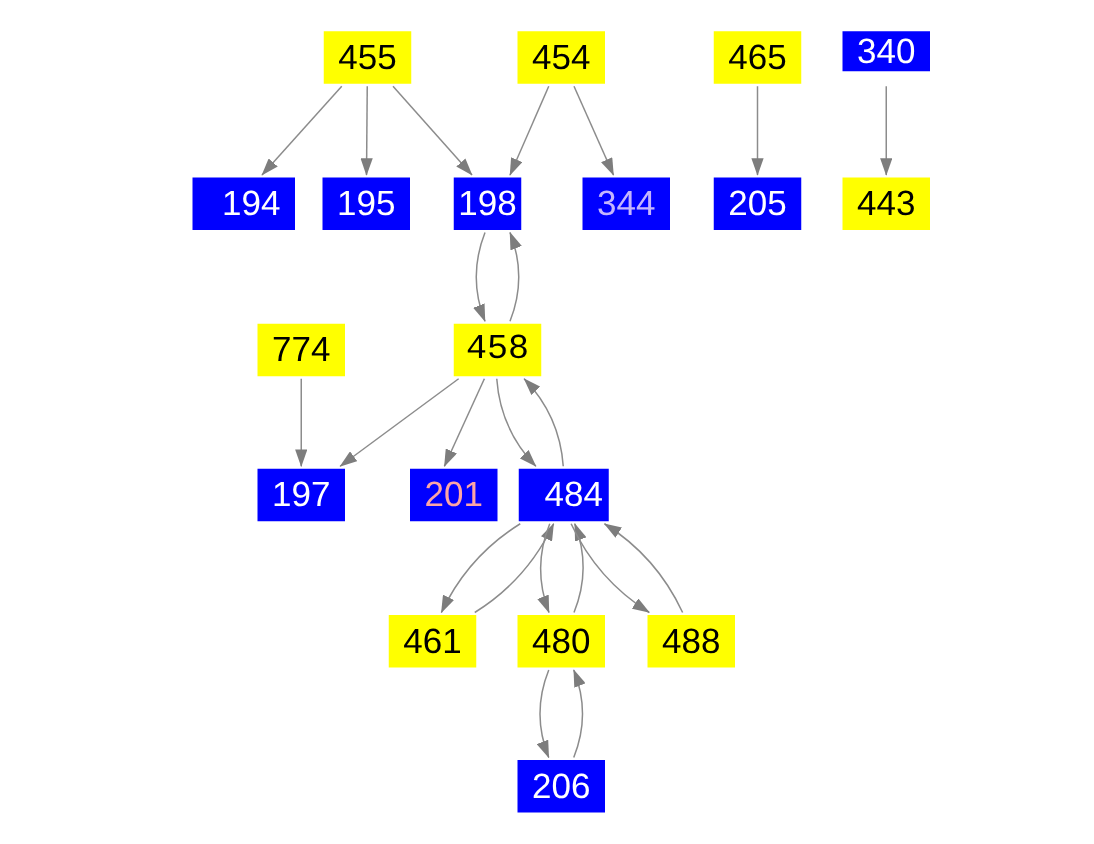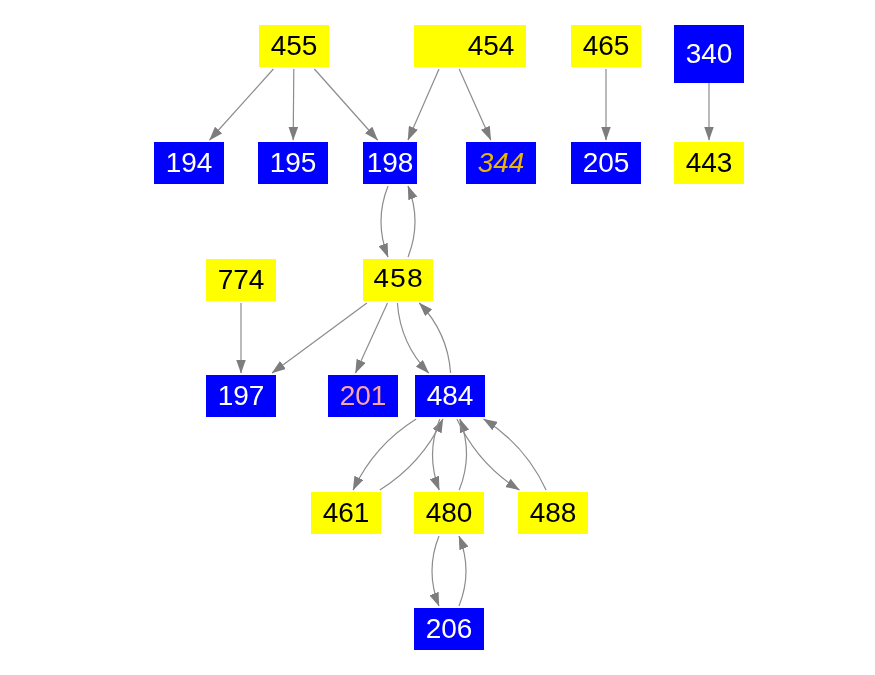--- a/index.html
+++ b/index.html
@@ -64,32 +64,32 @@
         <path d="M427.8,419 Q413.5,454.4 427.2,490" class="edge-path" stroke="#8c8c8c" stroke-width="1.2" marker-end="url(#arrow)"></path>
         <path d="M447.2,490 Q461.5,454.6 447.8,419" class="edge-path" stroke="#8c8c8c" stroke-width="1.2" marker-end="url(#arrow)"></path>
         <path d="M444.9,419 Q465.7,463.8 507.4,490" class="edge-path" stroke="#8c8c8c" stroke-width="1.2" marker-end="url(#arrow)"></path>
         <path d="M534.1,490 Q513.3,445.2 471.6,419" class="edge-path" stroke="#8c8c8c" stroke-width="1.2" marker-end="url(#arrow)"></path>
         <path d="M427,536 Q413,571 427,606" class="edge-path" stroke="#8c8c8c" stroke-width="1.2" marker-end="url(#arrow)"></path>
         <path d="M447,606 Q461,571 447,536" class="edge-path" stroke="#8c8c8c" stroke-width="1.2" marker-end="url(#arrow)"></path>
       </g>
   </svg>
   <div id="node-layer">
       <div class="graph-node" style="left: 247px; top: 25px; width: 70px; height: 42px; background: rgb(255, 255, 0); color: rgb(0, 0, 0);">455</div>
-      <div class="graph-node" style="left: 402px; top: 25px; width: 70px; height: 42px; background: rgb(255, 255, 0); color: rgb(0, 0, 0); padding-left: 42px;">454</div>
+      <div class="graph-node" style="left: 402px; top: 25px; width: 70px; height: 42px; background: rgb(255, 255, 0); color: rgb(0, 0, 0);">454</div>
       <div class="graph-node" style="left: 559px; top: 25px; width: 70px; height: 42px; background: rgb(255, 255, 0); color: rgb(0, 0, 0);">465</div>
-      <div class="graph-node" style="left: 662px; top: 25px; width: 70px; height: 58px; background: rgb(0, 0, 255); color: rgb(255, 255, 255);">340</div>
-      <div class="graph-node" style="left: 142px; top: 142px; width: 70px; height: 42px; background: rgb(0, 0, 255); color: rgb(255, 255, 255);">194</div>
+      <div class="graph-node" style="left: 662px; top: 25px; width: 70px; height: 32px; background: rgb(0, 0, 255); color: rgb(255, 255, 255);">340</div>
+      <div class="graph-node" style="left: 142px; top: 142px; width: 70px; height: 42px; background: rgb(0, 0, 255); color: rgb(255, 255, 255); padding-left: 12px;">194</div>
       <div class="graph-node" style="left: 246px; top: 142px; width: 70px; height: 42px; background: rgb(0, 0, 255); color: rgb(255, 255, 255);">195</div>
       <div class="graph-node" style="left: 351px; top: 142px; width: 54px; height: 42px; background: rgb(0, 0, 255); color: rgb(255, 255, 255);">198</div>
-      <div class="graph-node" style="left: 454px; top: 142px; width: 70px; height: 42px; background: rgb(0, 0, 255); color: #eab308; font-style: italic;">344</div>
+      <div class="graph-node" style="left: 454px; top: 142px; width: 70px; height: 42px; background: rgb(0, 0, 255); color: #c4b5fd;">344</div>
       <div class="graph-node" style="left: 559px; top: 142px; width: 70px; height: 42px; background: rgb(0, 0, 255); color: rgb(255, 255, 255);">205</div>
       <div class="graph-node" style="left: 662px; top: 142px; width: 70px; height: 42px; background: rgb(255, 255, 0); color: rgb(0, 0, 0);">443</div>
       <div class="graph-node" style="left: 194px; top: 259px; width: 70px; height: 42px; background: rgb(255, 255, 0); color: rgb(0, 0, 0);">774</div>
       <div class="graph-node" style="left: 351px; top: 259px; width: 70px; height: 42px; background: rgb(255, 255, 0); color: rgb(0, 0, 0); font-family: Liberation Mono, monospace;">458</div>
       <div class="graph-node" style="left: 194px; top: 375px; width: 70px; height: 42px; background: rgb(0, 0, 255); color: rgb(255, 255, 255);">197</div>
       <div class="graph-node" style="left: 316px; top: 375px; width: 70px; height: 42px; background: rgb(0, 0, 255); color: #fca5a5;">201</div>
-      <div class="graph-node" style="left: 403px; top: 375px; width: 70px; height: 42px; background: rgb(0, 0, 255); color: rgb(255, 255, 255);">484</div>
+      <div class="graph-node" style="left: 403px; top: 375px; width: 56px; height: 42px; background: rgb(0, 0, 255); color: rgb(255, 255, 255); padding-left: 16px;">484</div>
       <div class="graph-node" style="left: 299px; top: 492px; width: 70px; height: 42px; background: rgb(255, 255, 0); color: rgb(0, 0, 0);">461</div>
       <div class="graph-node" style="left: 402px; top: 492px; width: 70px; height: 42px; background: rgb(255, 255, 0); color: rgb(0, 0, 0);">480</div>
       <div class="graph-node" style="left: 506px; top: 492px; width: 70px; height: 42px; background: rgb(255, 255, 0); color: rgb(0, 0, 0);">488</div>
       <div class="graph-node" style="left: 402px; top: 608px; width: 70px; height: 42px; background: rgb(0, 0, 255); color: rgb(255, 255, 255);">206</div>
     </div>
 </div>
 
 </body></html>

